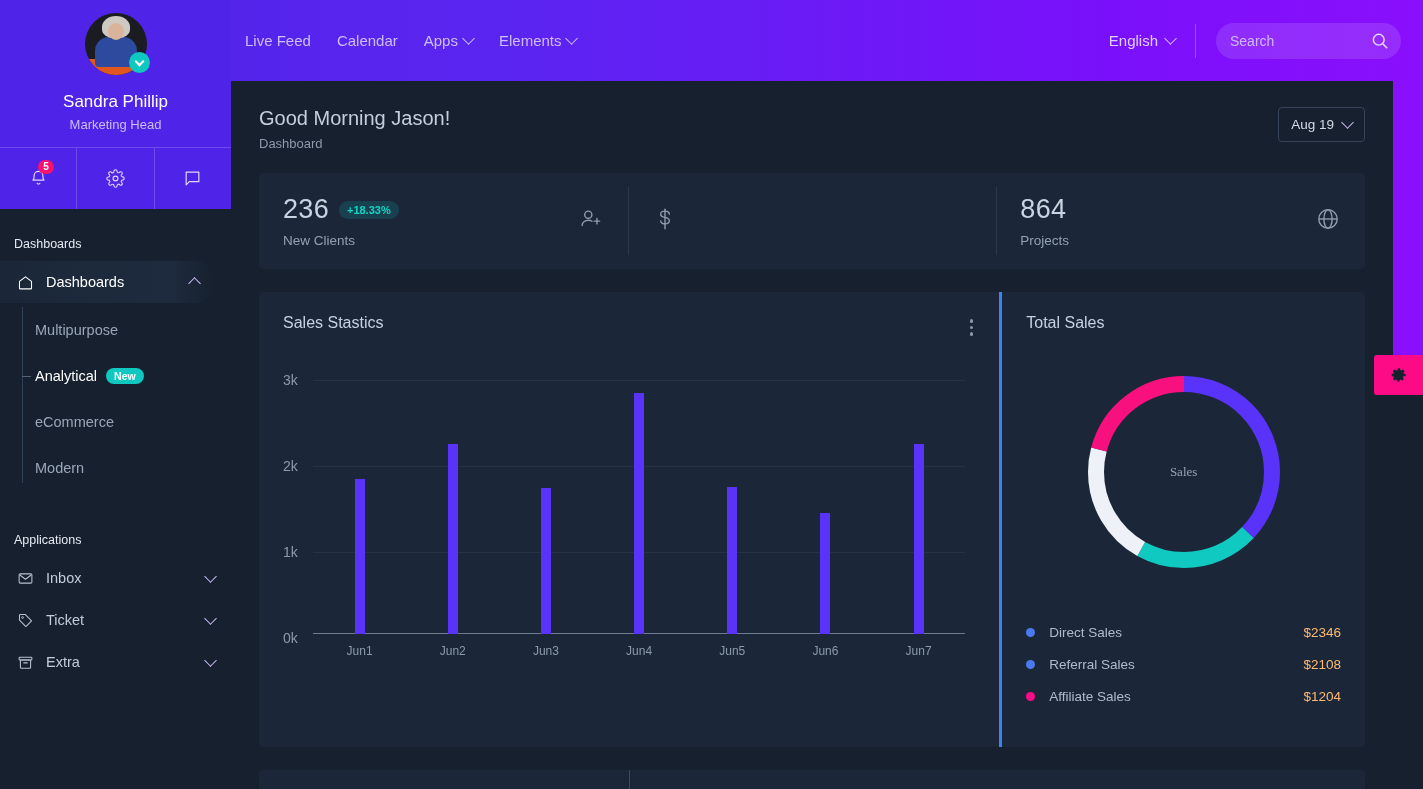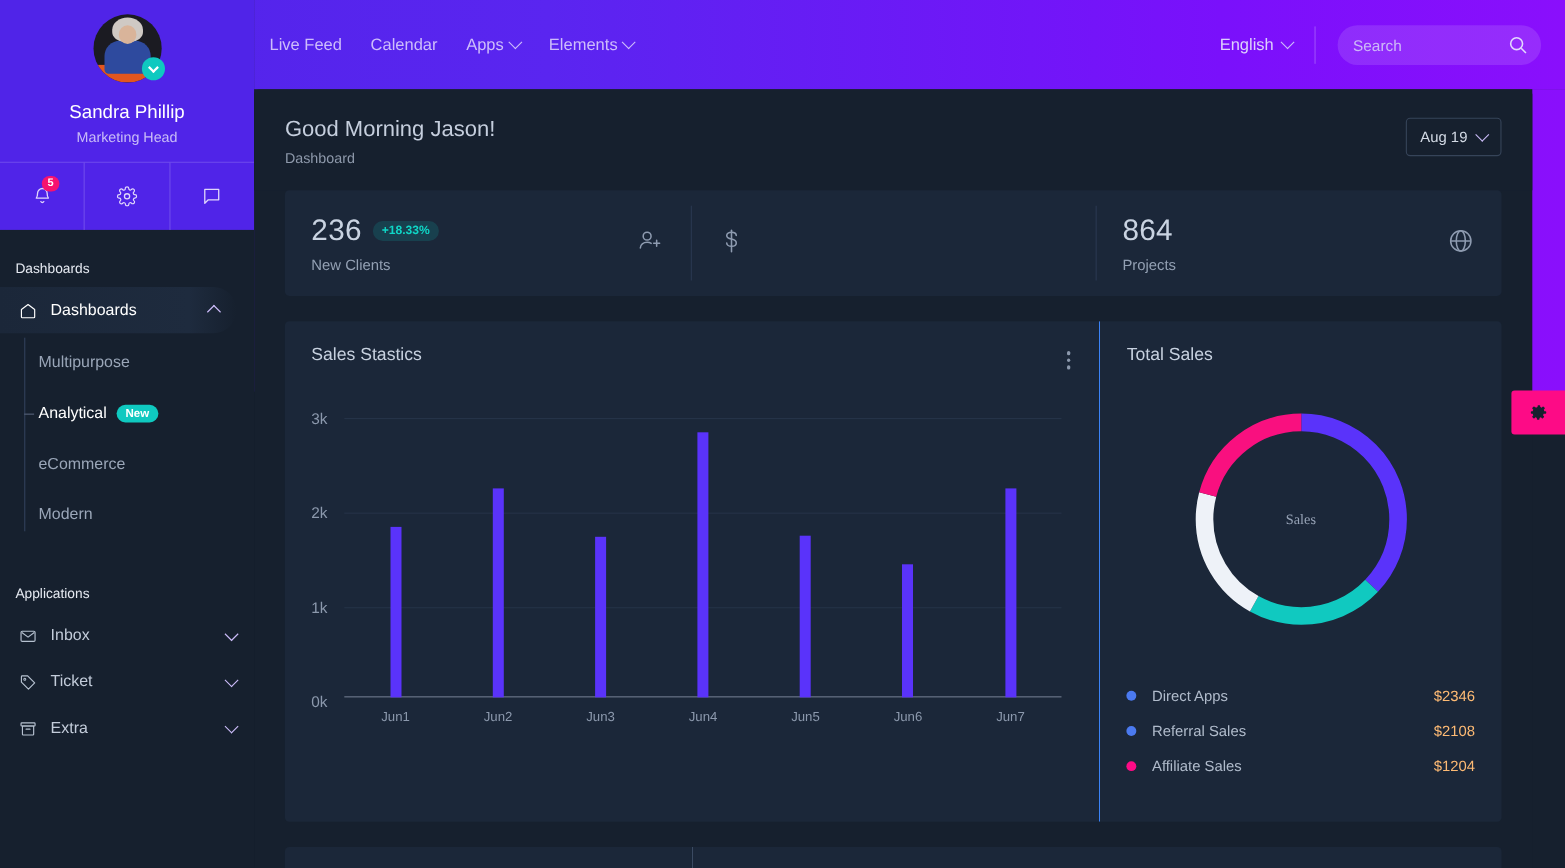--- a/index.html
+++ b/index.html
@@ -157,21 +157,21 @@
   .stat-label { color: #93a0b3; font-size: 13.5px; margin-top: 8px; }
   .stat-ic { color: #8e9bb0; }
 
   .cards { display: flex; margin: 23px 28px 0 28px; gap: 0; }
   .card-main {
     background: #1b2739; border-radius: 4px 0 0 4px; width: 743px; height: 455px; padding: 22px 24px 0 24px;
     position: relative;
   }
   .card-side {
     background: #1b2739; border-radius: 0 4px 4px 0; width: 367px; height: 455px; padding: 22px 24px 0 24px;
-    border-left: 1px solid #3b82f6; position: relative;
+    border-left: 3px solid #3b82f6; position: relative;
   }
   .card-title { color: #c7d1df; font-size: 16px; }
   .kebab { position: absolute; right: 26px; top: 24px; cursor: pointer; }
   .kebab i { display: block; width: 3.5px; height: 3.5px; border-radius: 50%; background: #8b98ac; margin: 3px 0; }
 
   
   .chart { position: relative; margin-top: 42px; height: 290px; }
   .gridline { position: absolute; left: 30px; right: 10px; height: 1px; background: #253348; }
   .ylab { position: absolute; left: 0; color: #8c99ad; font-size: 14px; transform: translateY(-50%); }
   .xaxis { position: absolute; left: 30px; right: 10px; bottom: 30px; height: 1px; background: #6e7a8d; }
@@ -501,21 +501,21 @@
                   <circle cx="100" cy="100" r="88" fill="none" stroke="#f9107f" stroke-width="16" stroke-dasharray="116.1 436.8" stroke-dashoffset="-436.8"></circle>
                 </g>
               </svg>
               <div class="donut-center">Sales</div>
             </div>
           </div>
 
           <div class="legend">
             <div class="leg-row">
               <span class="dot" style="background:#4b7af0"></span>
-              <span class="leg-name">Direct Apps</span>
+              <span class="leg-name">Direct Sales</span>
               <span class="leg-val">$2346</span>
             </div>
             <div class="leg-row">
               <span class="dot" style="background:#4b7af0"></span>
               <span class="leg-name">Referral Sales</span>
               <span class="leg-val">$2108</span>
             </div>
             <div class="leg-row">
               <span class="dot" style="background:#fd0b86"></span>
               <span class="leg-name">Affiliate Sales</span>

